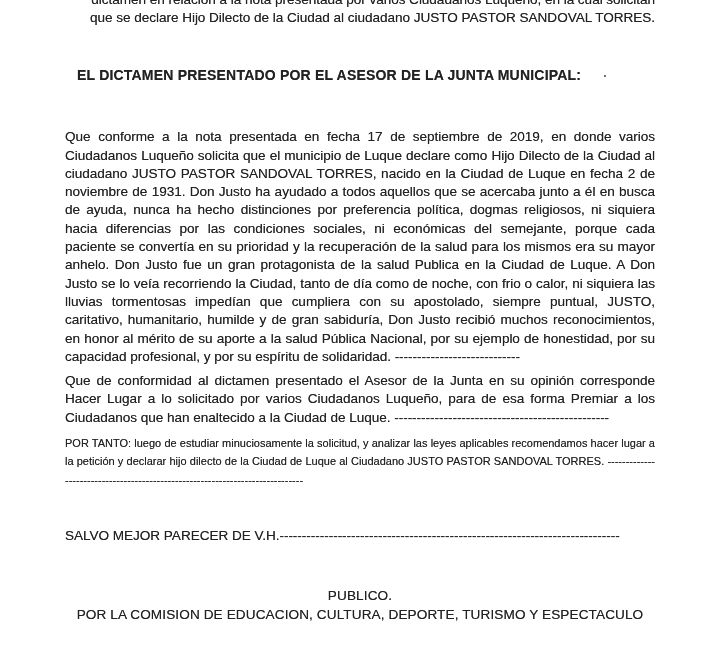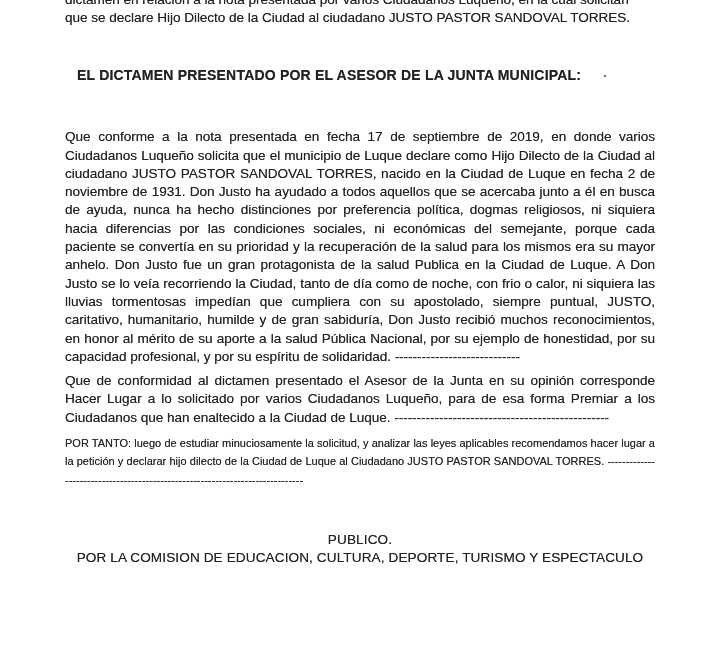--- a/index.html
+++ b/index.html
@@ -16,20 +16,21 @@
     color: #222222;
     font-size: 13.6px;
     line-height: 18.3px;
     text-shadow: 0 0 0.45px rgba(45,45,45,0.65);
     letter-spacing: -0.05px;
   }
   p { margin: 0; }
   .intro {
     height: 28px;
     overflow: hidden;
+    text-align: right;
   }
   .intro .line { white-space: nowrap; }
   .intro .cut { margin-top: -9px; }
   .heading {
     margin: 38px 0 0 12px;
     font-size: 14px;
     font-weight: 700;
     letter-spacing: 0.2px;
     white-space: nowrap;
   }
@@ -55,19 +56,20 @@
     <span>EL DICTAMEN PRESENTADO POR EL ASESOR DE LA JUNTA MUNICIPAL:</span>
     <span class="stray">·</span>
   </div>
 
   <p class="para p1">Que conforme a la nota presentada en fecha 17 de septiembre de 2019, en donde varios Ciudadanos Luqueño solicita que el municipio de Luque declare como Hijo Dilecto de la Ciudad al ciudadano JUSTO PASTOR SANDOVAL TORRES, nacido en la Ciudad de Luque en fecha 2 de noviembre de 1931. Don Justo ha ayudado a todos aquellos que se acercaba junto a él en busca de ayuda, nunca ha hecho distinciones por preferencia política, dogmas religiosos, ni siquiera hacia diferencias por las condiciones sociales, ni económicas del semejante, porque cada paciente se convertía en su prioridad y la recuperación de la salud para los mismos era su mayor anhelo. Don Justo fue un gran protagonista de la salud Publica en la Ciudad de Luque. A Don Justo se lo veía recorriendo la Ciudad, tanto de día como de noche, con frio o calor, ni siquiera las lluvias tormentosas impedían que cumpliera con su apostolado, siempre puntual, JUSTO, caritativo, humanitario, humilde y de gran sabiduría, Don Justo recibió muchos reconocimientos, en honor al mérito de su aporte a la salud Pública Nacional, por su ejemplo de honestidad, por su capacidad profesional, y por su espíritu de solidaridad. ----------------------------</p>
 
   <p class="para p2">Que de conformidad al dictamen presentado el Asesor de la Junta en su opinión corresponde Hacer Lugar a lo solicitado por varios Ciudadanos Luqueño, para de esa forma Premiar a los Ciudadanos que han enaltecido a la Ciudad de Luque. ------------------------------------------------</p>
 
   <p class="para p3">POR TANTO: luego de estudiar minuciosamente la solicitud, y analizar las leyes aplicables recomendamos hacer lugar a la petición y declarar hijo dilecto de la Ciudad de Luque al Ciudadano JUSTO PASTOR SANDOVAL TORRES. ------------------------------------------------------------------------------</p>
 
+  <div class="salvo">SALVO MEJOR PARECER DE V.H.----------------------------------------------------------------------------</div>
 
   <div class="committee">
     <div>PUBLICO.</div>
     <div>POR LA COMISION DE EDUCACION, CULTURA, DEPORTE, TURISMO Y ESPECTACULO</div>
   </div>
 
 </div>
 
 </body></html>

